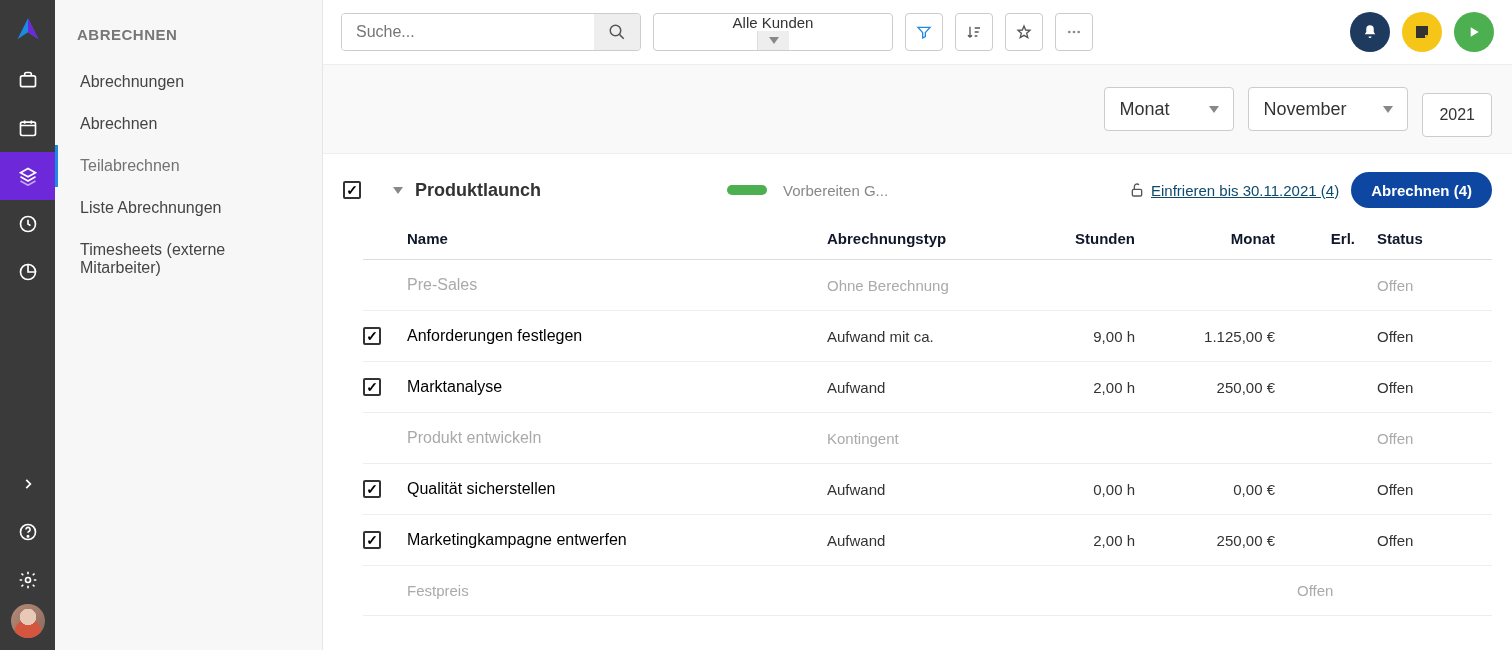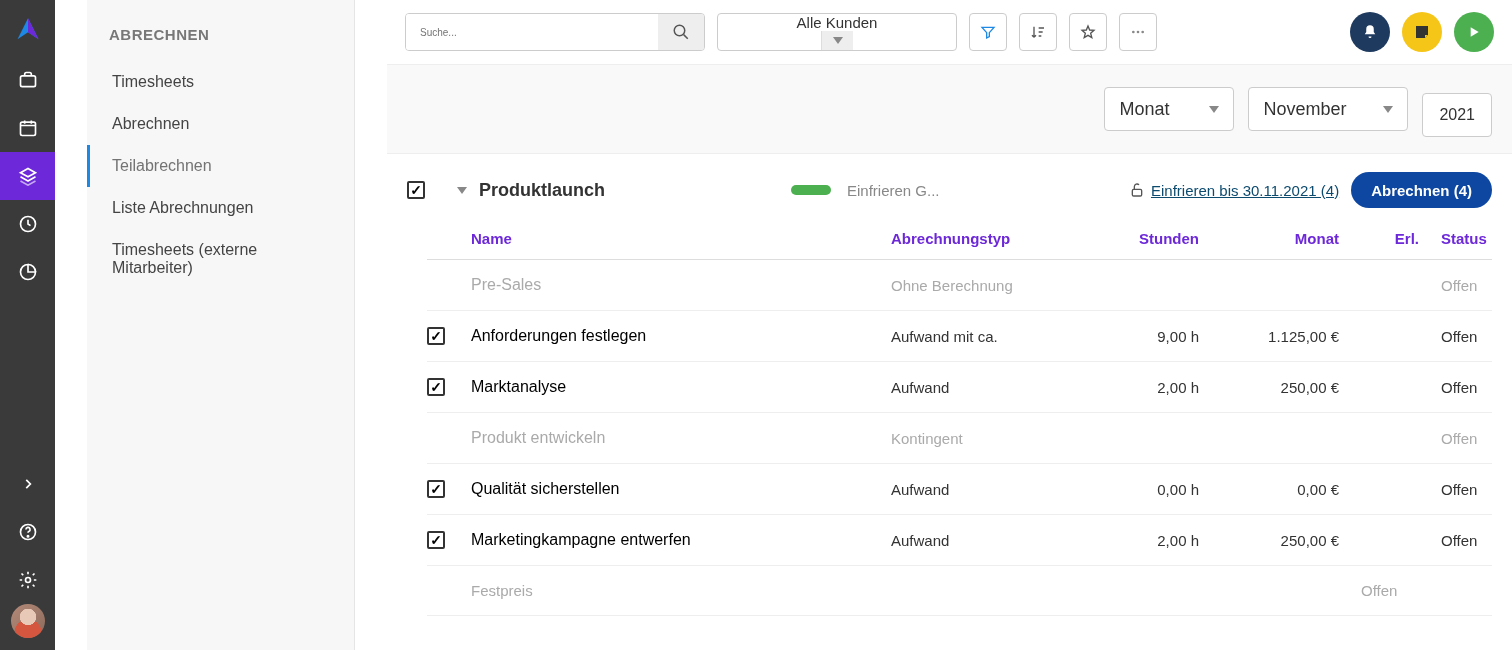--- a/index.html
+++ b/index.html
@@ -1,17 +1,17 @@
 <!DOCTYPE html>
 <html><head>
 <meta charset="utf-8">
 <style>
   * { box-sizing: border-box; margin: 0; padding: 0; }
   body { font-family: "Segoe UI", Arial, sans-serif; font-size: 14px; color: #333; background: #fff; overflow: hidden; }
-  .app { display: flex; width: 1512px; height: 650px; gap: 32px; }
+  .app { display: flex; width: 1512px; height: 650px; }
 
   
   .rail { width: 55px; background: #3a3a3a; display: flex; flex-direction: column; align-items: center; padding-top: 8px; }
   .rail-logo { width: 28px; height: 28px; margin: 8px 0 12px; }
   .rail-item { width: 55px; height: 48px; display: flex; align-items: center; justify-content: center; color: #fff; cursor: pointer; }
   .rail-item.active { background: #6d28d9; }
   .rail-spacer { flex: 1; }
   .rail-avatar { width: 34px; height: 34px; border-radius: 50%; background: linear-gradient(135deg,#b48a78,#8c6a5c); margin-bottom: 12px; position: relative; overflow: hidden; }
   .rail-avatar::after { content:""; position:absolute; inset:0; background: radial-gradient(circle at 50% 38%, #e8c9b8 0 30%, transparent 31%), radial-gradient(circle at 50% 85%, #d4563f 0 40%, transparent 41%); }
 
@@ -20,21 +20,21 @@
   .sidebar-title { font-size: 15px; font-weight: 700; color: #777; letter-spacing: 0.5px; padding: 8px 22px 18px; }
   .sidebar-item { padding: 12px 22px; font-size: 16px; color: #444; cursor: pointer; border-left: 3px solid transparent; }
   .sidebar-item.selected { color: #737373; border-left-color: #1e88e5; font-weight: 500; }
 
   
   .main { flex: 1; display: flex; flex-direction: column; overflow: hidden; }
 
   
   .toolbar { display: flex; align-items: center; padding: 12px 18px; gap: 12px; border-bottom: 1px solid #eee; }
   .search-wrap { display: flex; border: 1px solid #ccc; border-radius: 4px; overflow: hidden; width: 300px; height: 38px; }
-  .search-wrap input { flex:1; border:none; padding: 0 14px; font-size:10px; outline:none; color:#ef4444; }
+  .search-wrap input { flex:1; border:none; padding: 0 14px; font-size:16px; outline:none; color:#ef4444; }
   .search-btn { width: 46px; background: #eee; border:none; display:flex; align-items:center; justify-content:center; cursor:pointer; }
   .dropdown { display:flex; align-items:center; border:1px solid #ccc; border-radius:4px; height:38px; background:#fff; cursor:pointer;flex-direction:column; }
   .dropdown .dd-label { padding: 0 18px; font-size:15px; }
   .dropdown .dd-caret { width:32px; height:100%; background:#eee; display:flex; align-items:center; justify-content:center; border-left:1px solid #ddd; }
   .icon-btn { width:38px; height:38px; border:1px solid #ccc; border-radius:4px; background:#fff; display:flex; align-items:center; justify-content:center; cursor:pointer; }
   .spacer { flex:1; }
   .circle-btn { width:40px; height:40px; border-radius:50%; display:flex; align-items:center; justify-content:center; cursor:pointer; }
   .circle-blue { background:#1e3a5f; color:#fff; }
   .circle-yellow { background:#f5c518; color:#333; }
   .circle-green { background:#4caf50; color:#fff; }
@@ -52,21 +52,21 @@
   .group-title { font-size:18px; font-weight:700; color:#333; min-width: 300px; }
   .progress-pill { width:40px; height:10px; background:#4caf50; border-radius:6px; }
   .group-client { color:#888; font-size:15px; margin-left: 4px; }
   .group-flex { flex:1; }
   .freeze-link { display:flex; align-items:center; gap:6px; color:#0c4a6e; text-decoration:underline; cursor:pointer; font-size:15px; }
   .btn-primary { background:#0d47a1; color:#fff; border:none; border-radius:18px; height:36px; padding:0 20px; font-size:15px; font-weight:600; cursor:pointer; }
 
   
   .table { width: calc(100% - 60px); margin: 0 20px 0 40px; }
   .thead, .trow { display:grid; grid-template-columns: 44px 420px 200px 120px 140px 80px 100px; align-items:center; }
-  .thead { border-bottom:1px solid #ddd; padding: 12px 0; color:#6d28d9; font-weight:600; font-size:15px; }
+  .thead { border-bottom:1px solid #ddd; padding: 12px 0; color:#0f172a; font-weight:600; font-size:15px; }
   .trow { border-bottom:1px solid #eee; padding: 16px 0; font-size:15px; }
   .trow.inactive { color:#aaa; }
   .trow.inactive .cell-name { color:#aaa; }
   .col-right { text-align:right; padding-right: 12px; }
   .cell-name { font-size:16px; color:#000000; }
   .cell-status { padding-left: 10px; }
 
   svg { display:block; }
 </style>
 </head>
@@ -130,21 +130,21 @@
           <circle cx="12" cy="12" r="3"></circle>
           <path d="M12 2v3M12 19v3M4.2 4.2l2.1 2.1M17.7 17.7l2.1 2.1M2 12h3M19 12h3M4.2 19.8l2.1-2.1M17.7 6.3l2.1-2.1"></path>
         </svg>
     </div>
     <div class="rail-avatar"></div>
   </div>
 
   <div class="sidebar">
     <div class="sidebar-title">ABRECHNEN</div>
     <div id="sidebar-items">
-        <div class="sidebar-item">Timesheets</div>
+        <div class="sidebar-item">Abrechnungen</div>
         <div class="sidebar-item">Abrechnen</div>
         <div class="sidebar-item selected">Teilabrechnen</div>
         <div class="sidebar-item">Liste Abrechnungen</div>
         <div class="sidebar-item">Timesheets (externe Mitarbeiter)</div>
       </div>
   </div>
 
   <div class="main">
 
     <div class="toolbar">
@@ -217,21 +217,21 @@
       <div class="filter-year">
         <span>2021</span>
       </div>
     </div>
 
     <div class="group-header">
       <span class="checkbox checked"></span>
       <div class="caret-down" style="margin-left:20px"></div>
       <span class="group-title">Produktlaunch</span>
       <span class="progress-pill"></span>
-      <span class="group-client">Einfrieren G...</span>
+      <span class="group-client">Vorbereiten G...</span>
       <div class="group-flex"></div>
       <a class="freeze-link">
         <svg width="16" height="16" viewBox="0 0 24 24" fill="none" stroke="#555" stroke-width="2">
             <rect x="5" y="11" width="14" height="10" rx="2"></rect>
             <path d="M8 11V7a4 4 0 0 1 7-2.6"></path>
           </svg>
         <span>Einfrieren bis 30.11.2021 (4)</span>
       </a>
       <button class="btn-primary">Abrechnen (4)</button>
     </div>

